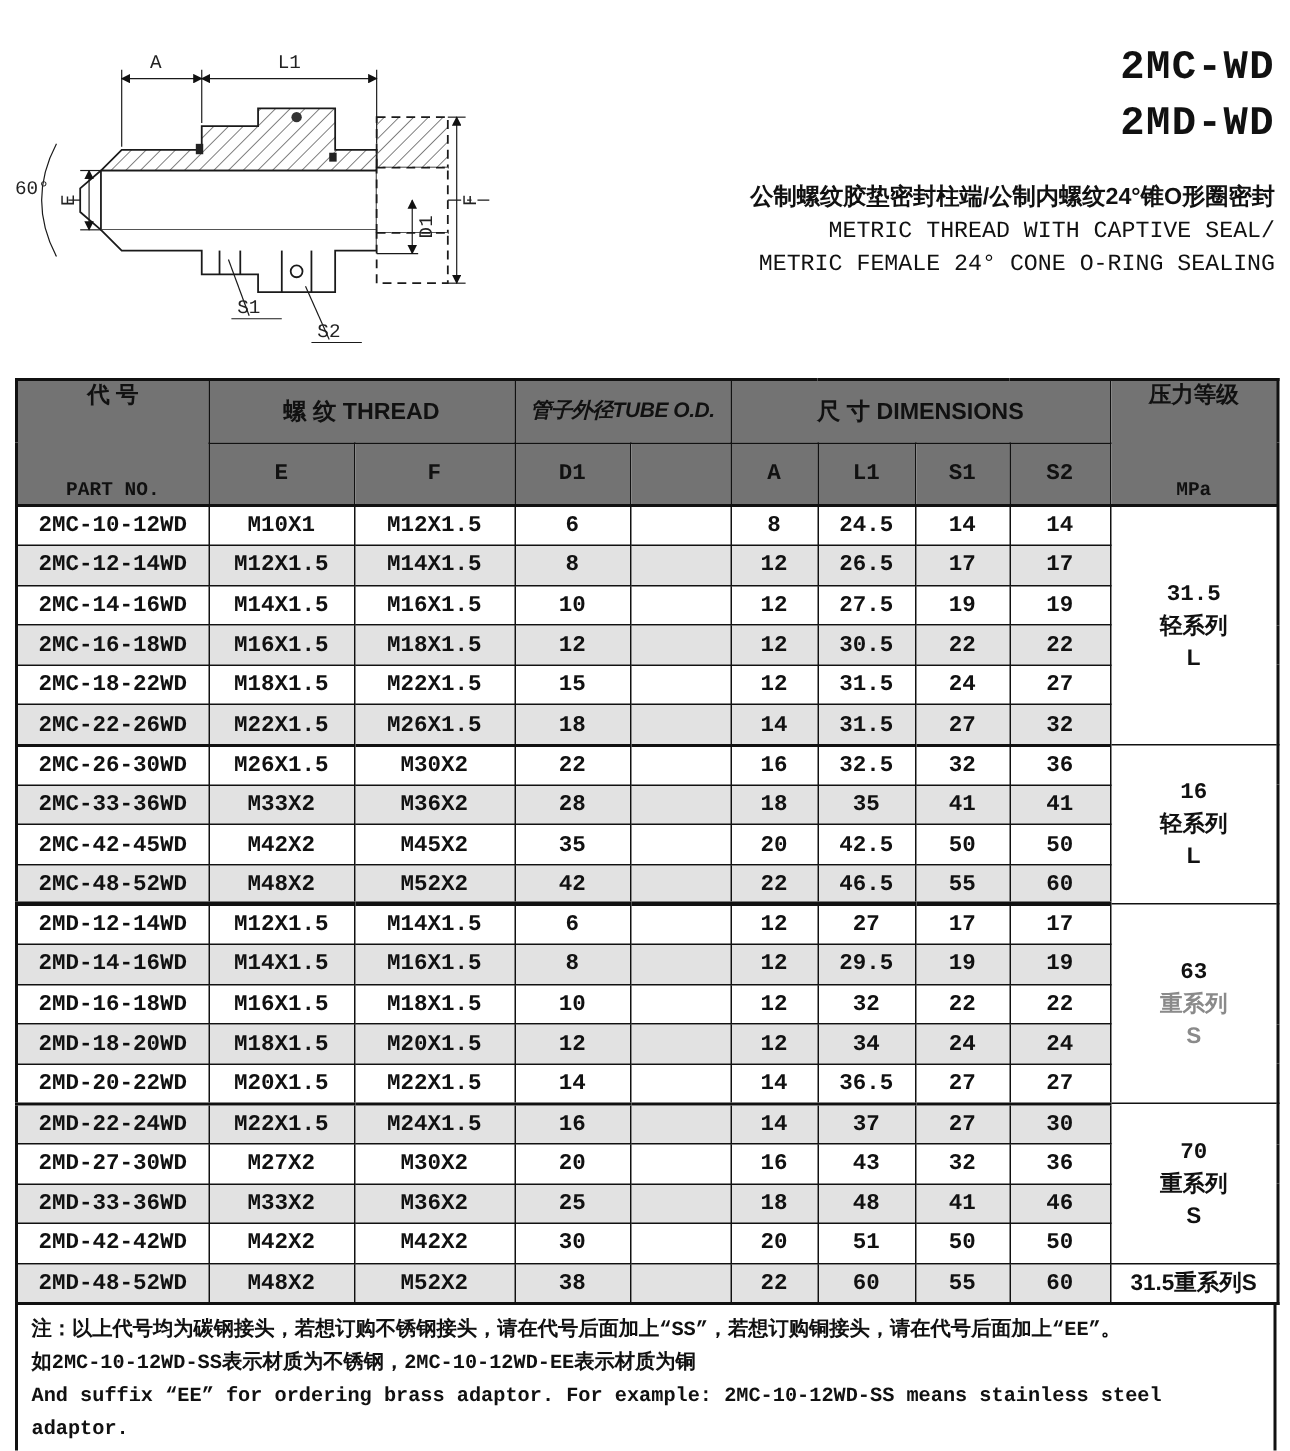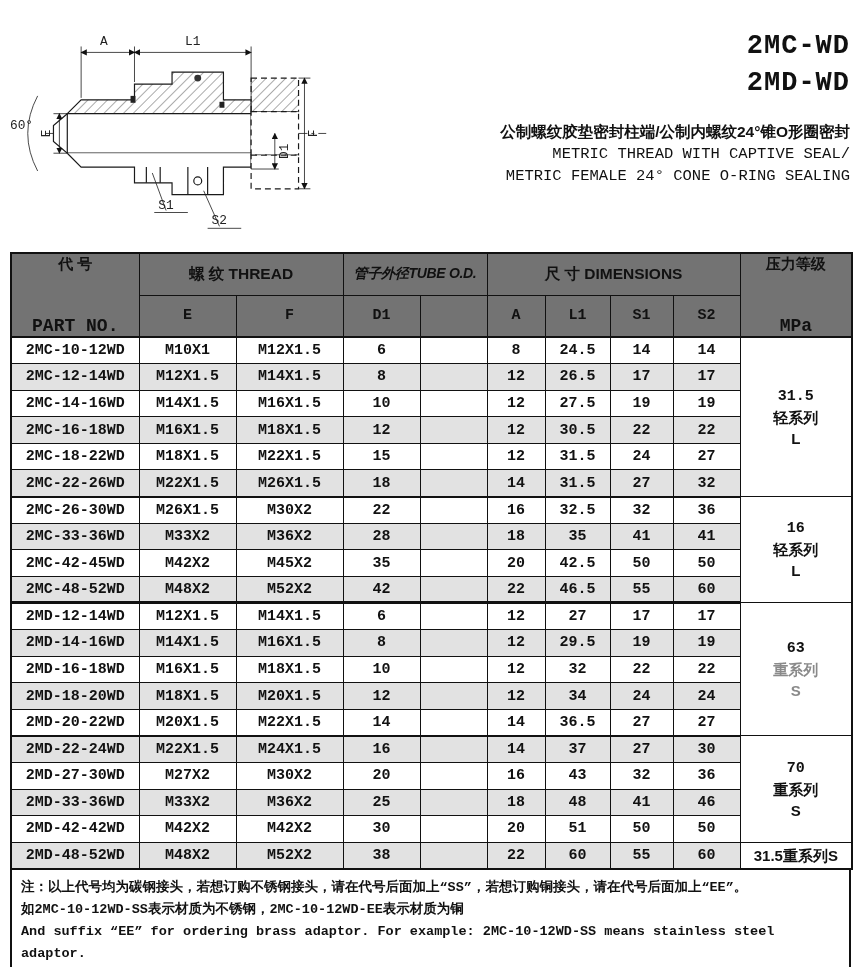--- a/index.html
+++ b/index.html
@@ -33,21 +33,21 @@
     border: 1px solid #111;
     text-align: center; vertical-align: middle;
     overflow: hidden; white-space: nowrap;
   }
   table.spec { border: 2px solid #111; }
   table.spec thead th { background: #737373; font-weight: 700; }
   .th-main { height: 30px; font-size: 15.5px; }
   .th-sub  { height: 30px; font-size: 15px; font-family: "Liberation Mono","DejaVu Sans Mono",monospace; }
   .th-tube { font-size: 14px; letter-spacing: -0.3px; font-style: italic; }
   .th-merged { font-size: 15px; line-height: 19px; }
-  .th-merged .en { font-family: "Liberation Mono","DejaVu Sans Mono",monospace; font-size: 18px; margin-top: 44px; }
+  .th-merged .en { font-family: "Liberation Mono","DejaVu Sans Mono",monospace; font-size: 13px; margin-top: 44px; }
   table.spec thead { border-bottom: 2px solid #111; }
   table.spec tbody td {
     height: 26.6px;
     font-family: "Liberation Mono","DejaVu Sans Mono",monospace;
     font-weight: 700; font-size: 15px;
     background: #fff;
   }
   table.spec tbody tr.alt td { background: #e2e2e2; }
   table.spec tbody tr.thick-bottom td  { border-bottom-width: 2px; }
   table.spec tbody tr.xthick-bottom td { border-bottom-width: 3px; }

